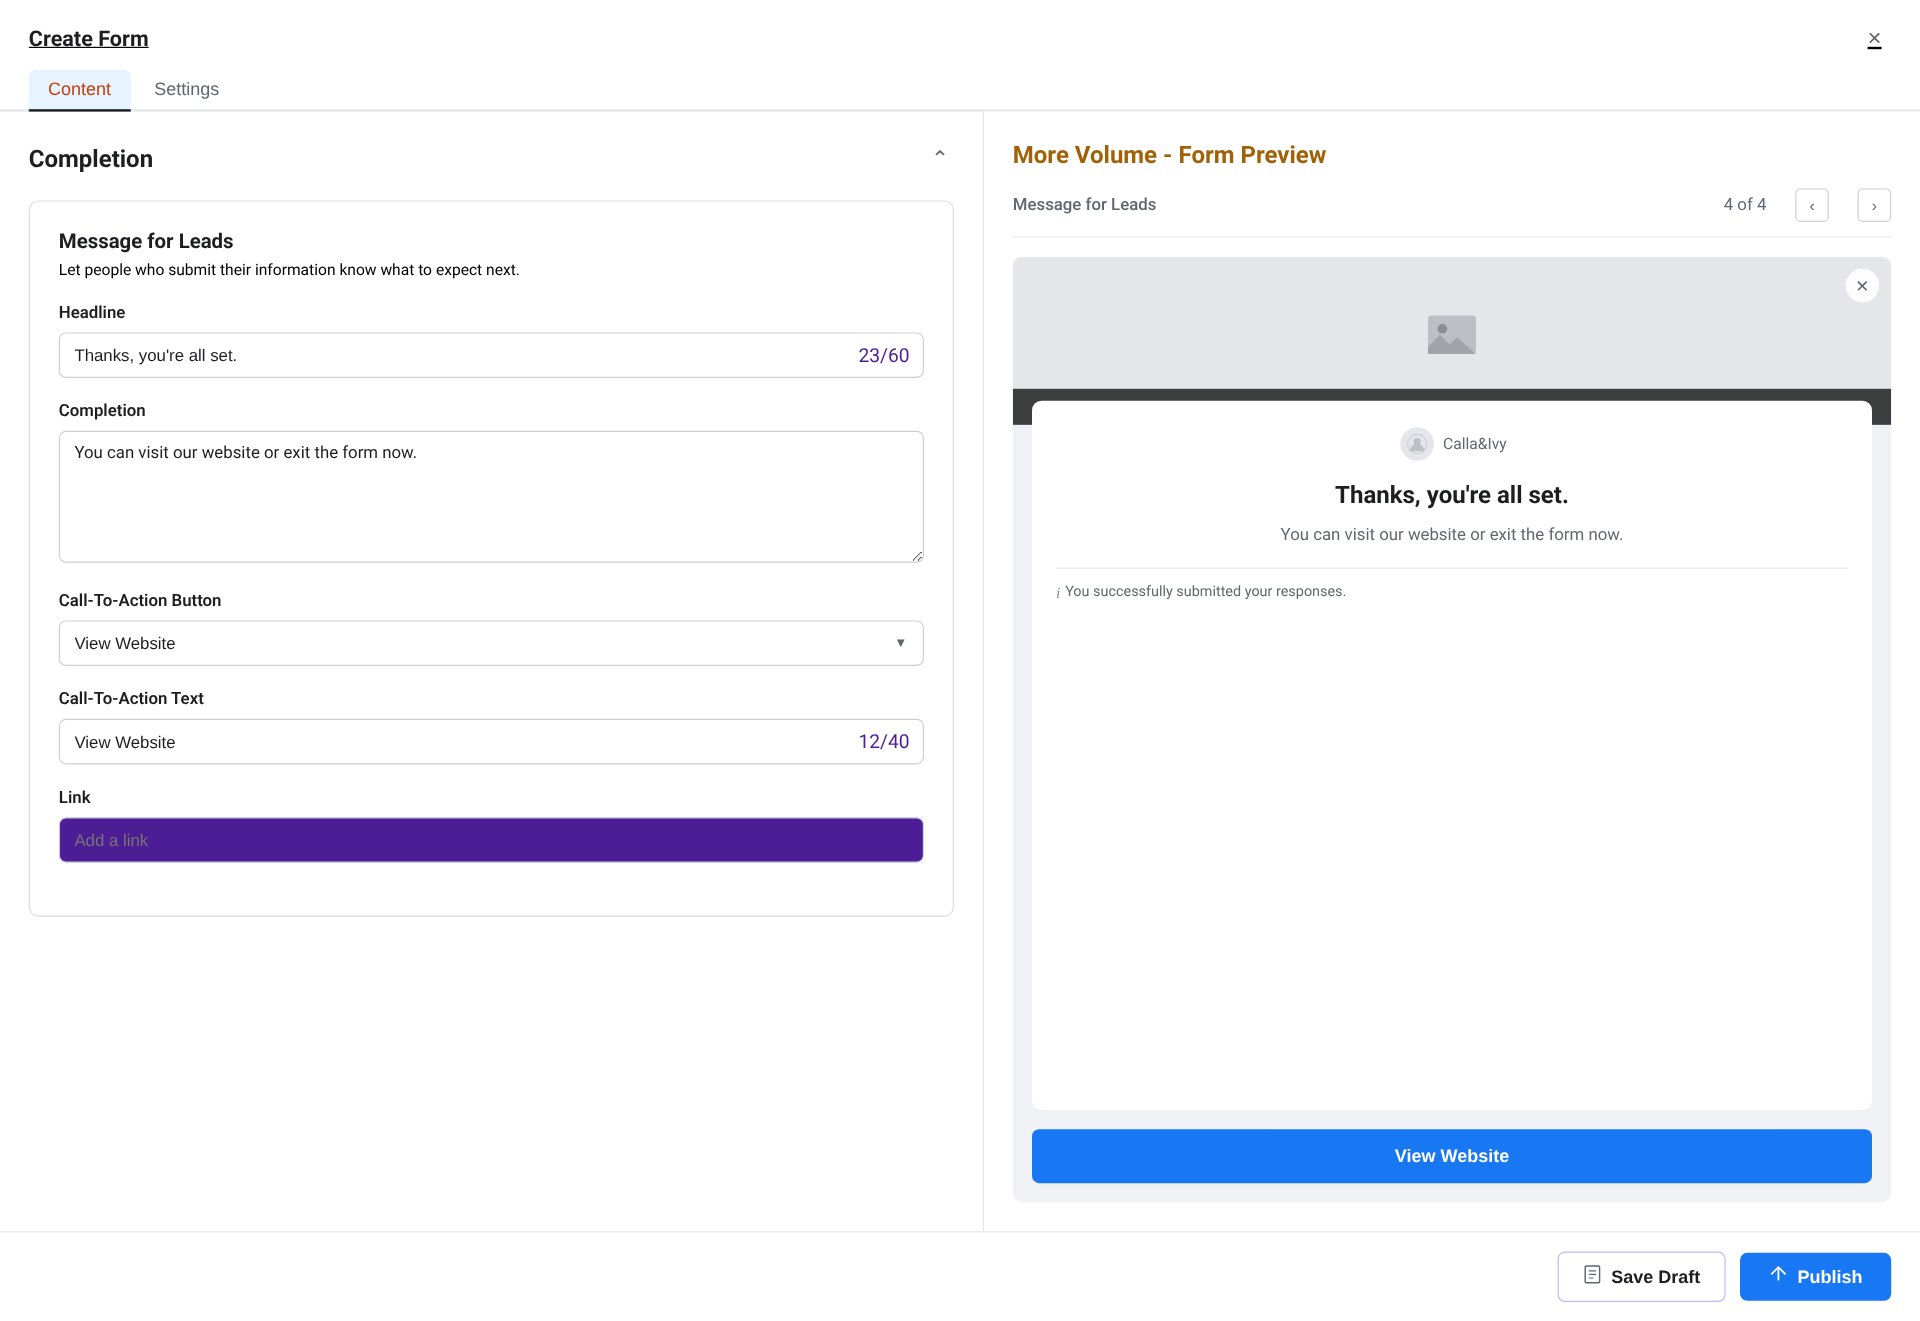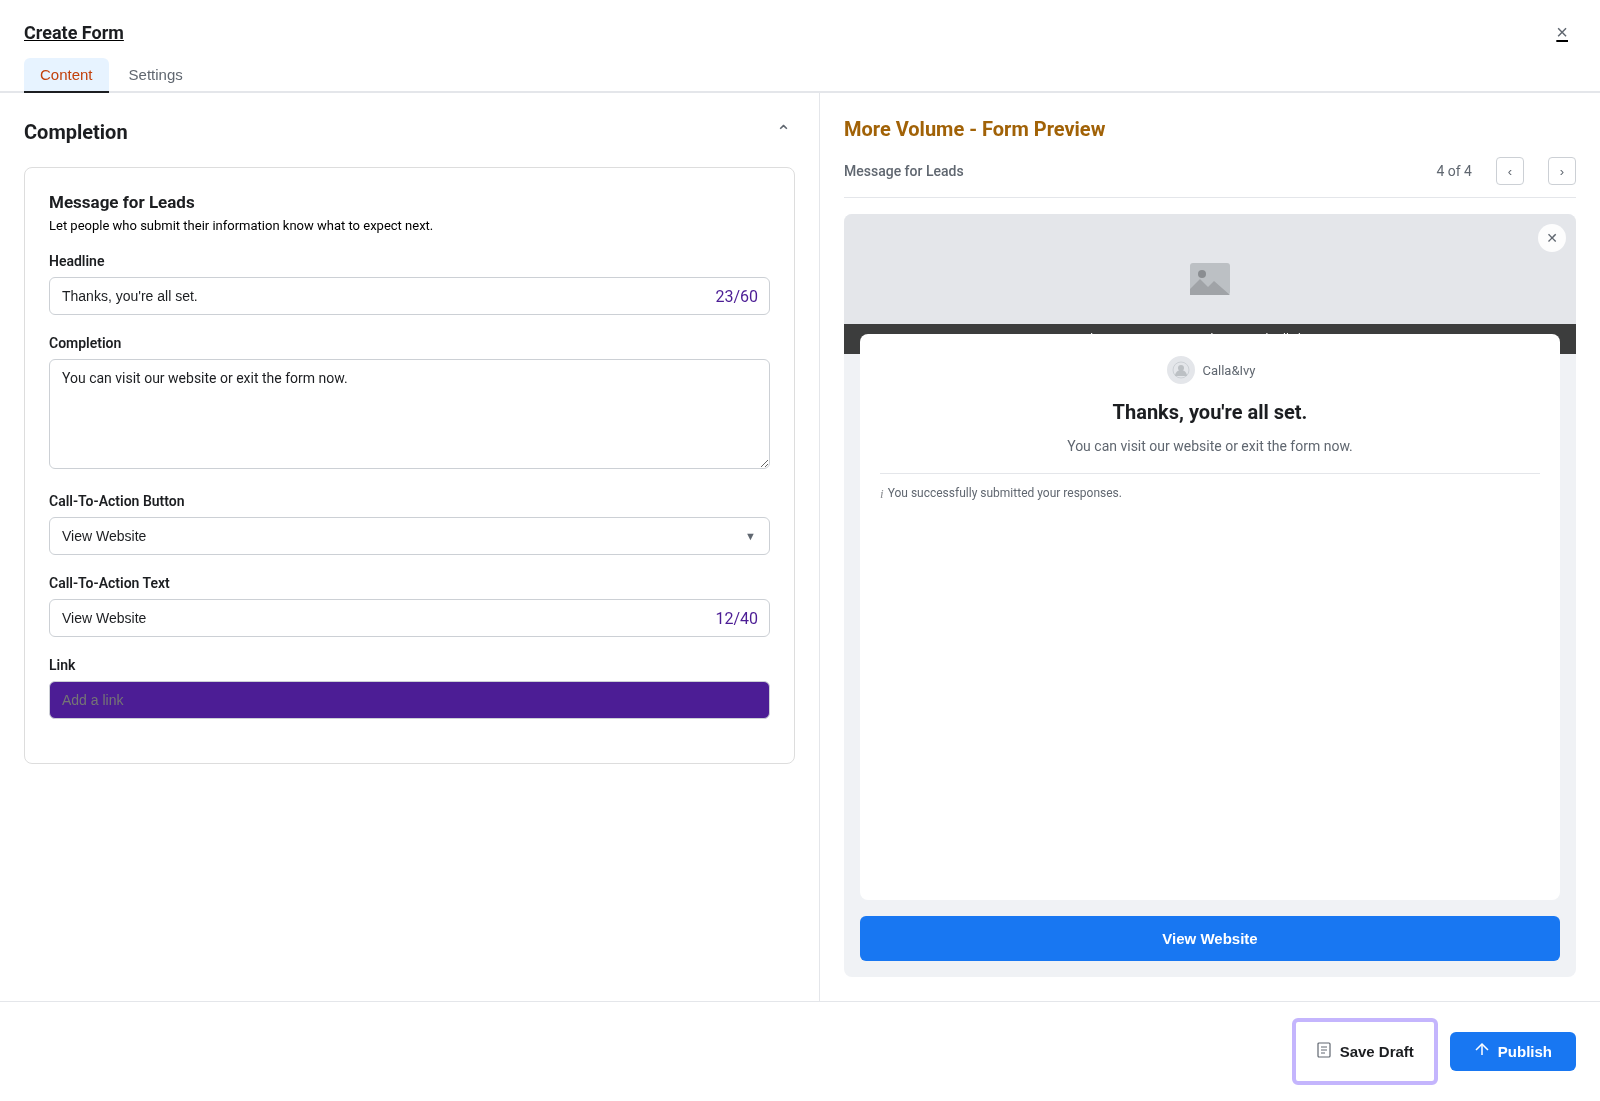--- a/index.html
+++ b/index.html
@@ -436,23 +436,23 @@
       justify-content: flex-end;
       padding: 16px 24px;
       border-top: 1px solid #e4e6ea;
       gap: 12px;
     }
 
     .save-draft-btn {
       display: flex;
       align-items: center;
       gap: 8px;
-      padding: 20px 20px;
-      background: #fff;
-      border: 4px solid #c4b5fd;
+      padding: 10px 20px;
+      background: #fff;
+      border: 1px solid #c4b5fd;
       border-radius: 6px;
       font-size: 15px;
       font-weight: 600;
       color: #1c1e21;
       cursor: pointer;
     }
 
     .publish-btn {
       display: flex;
       align-items: center;

